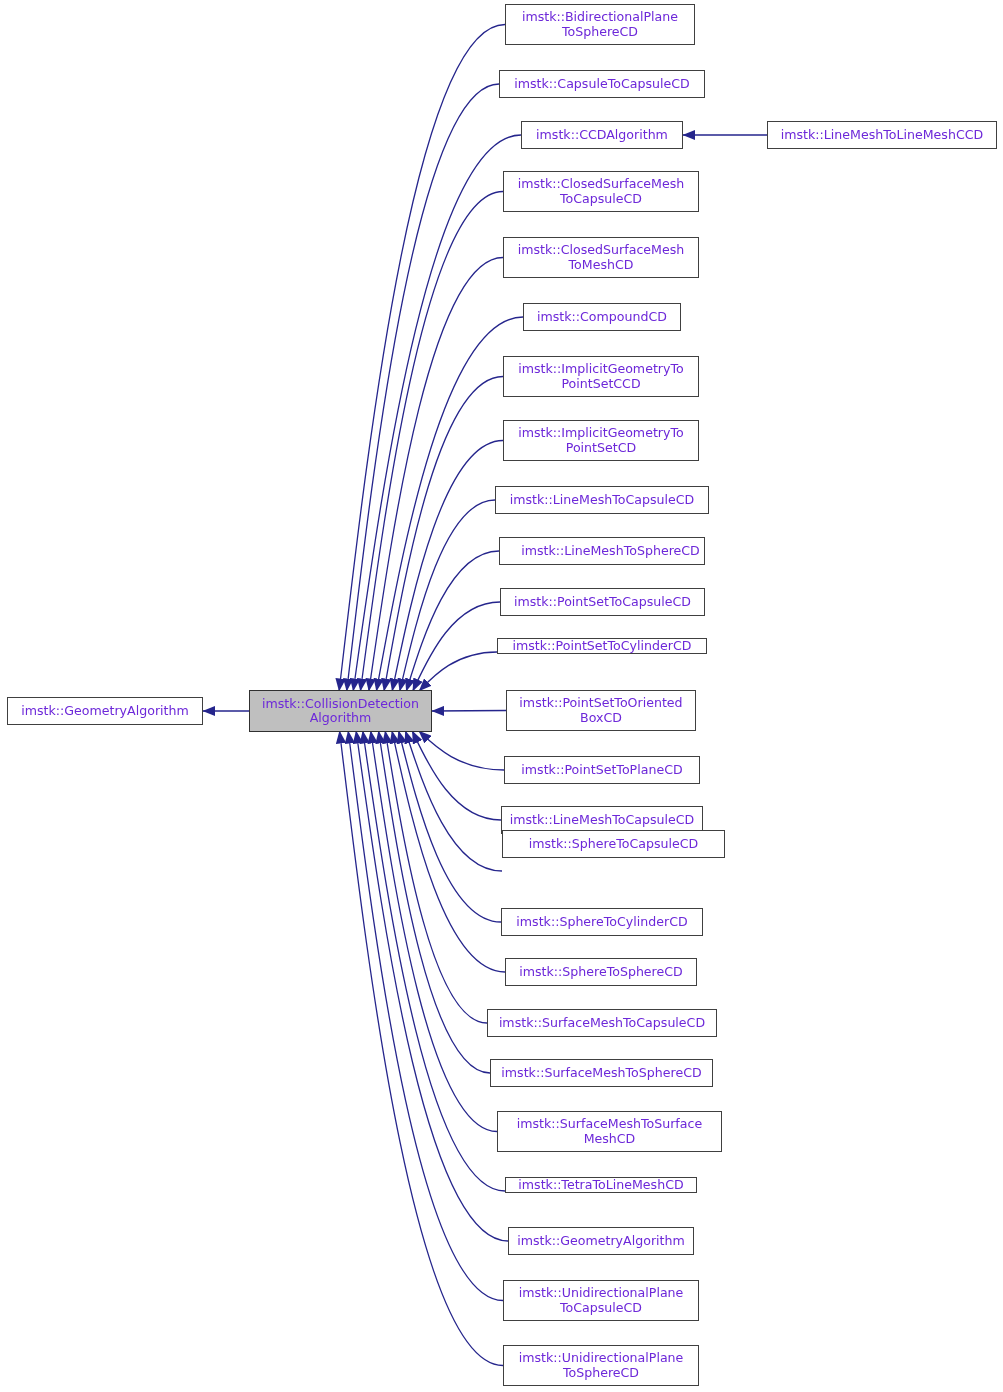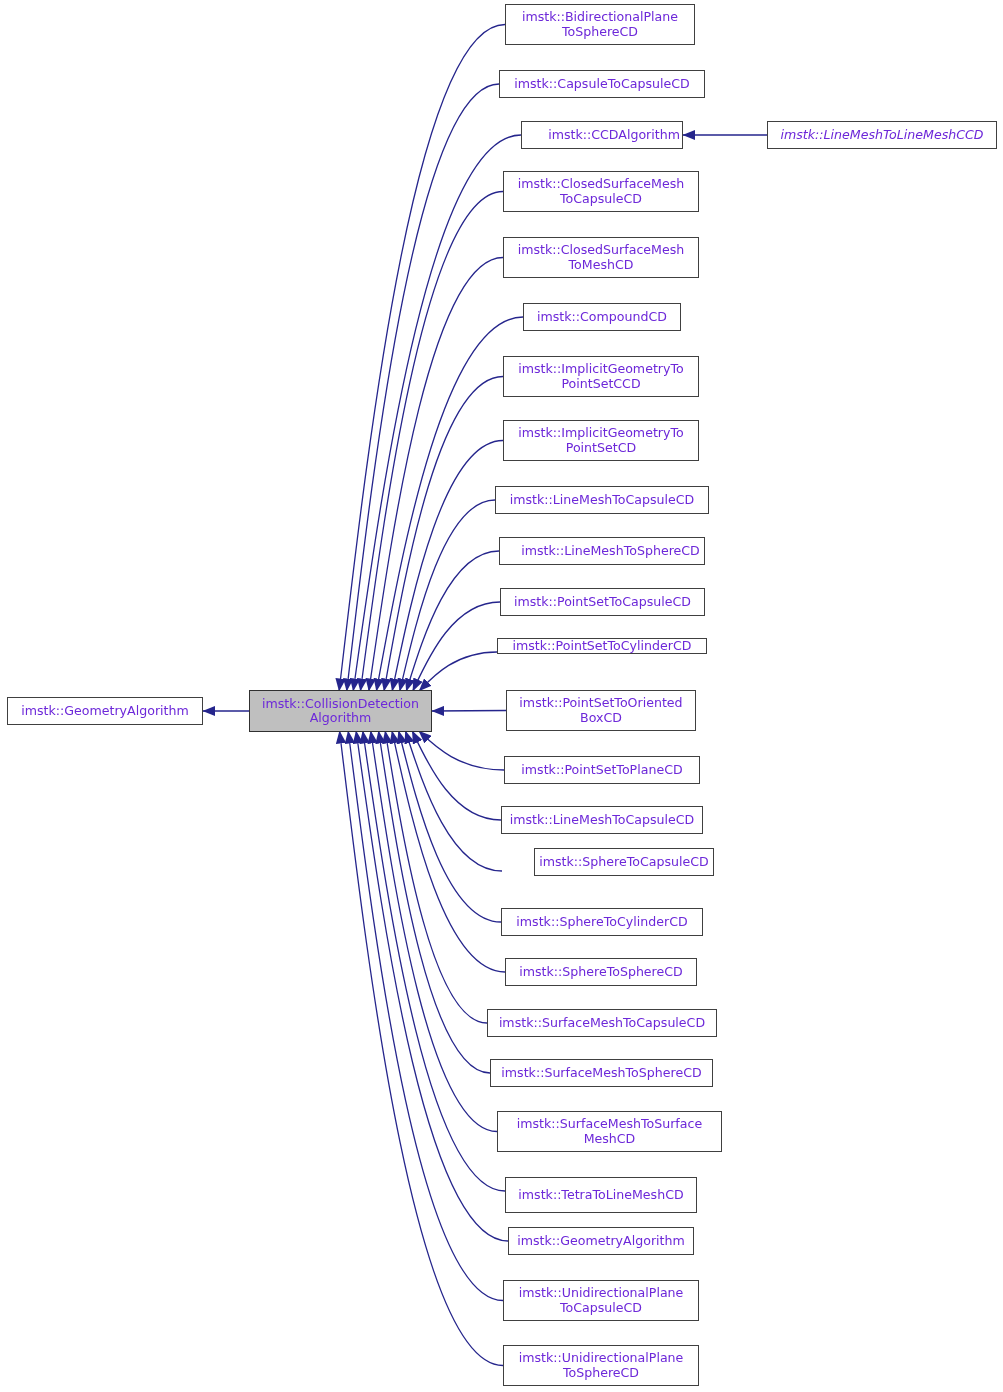--- a/index.html
+++ b/index.html
@@ -97,45 +97,45 @@
   </div>
 
   <div class="node root" style="left: 249px; top: 690px; width: 183px; height: 42px;">
     <span class="node-label">imstk::CollisionDetection
 Algorithm</span>
   </div>
 
 <div class="node" style="left: 505px; top: 4px; width: 190px; height: 41px;"><span class="node-label">imstk::BidirectionalPlane
 ToSphereCD</span></div>
     <div class="node" style="left: 499px; top: 70px; width: 206px; height: 28px;"><span class="node-label">imstk::CapsuleToCapsuleCD</span></div>
-    <div class="node" style="left: 521px; top: 121px; width: 162px; height: 28px; text-align: right;"><span class="node-label">imstk::CCDAlgorithm</span></div>
+    <div class="node" style="left: 521px; top: 121px; width: 162px; height: 28px;"><span class="node-label">imstk::CCDAlgorithm</span></div>
     <div class="node" style="left: 503px; top: 171px; width: 196px; height: 41px;"><span class="node-label">imstk::ClosedSurfaceMesh
 ToCapsuleCD</span></div>
     <div class="node" style="left: 503px; top: 237px; width: 196px; height: 41px;"><span class="node-label">imstk::ClosedSurfaceMesh
 ToMeshCD</span></div>
     <div class="node" style="left: 523px; top: 303px; width: 158px; height: 28px;"><span class="node-label">imstk::CompoundCD</span></div>
     <div class="node" style="left: 503px; top: 356px; width: 196px; height: 41px;"><span class="node-label">imstk::ImplicitGeometryTo
 PointSetCCD</span></div>
     <div class="node" style="left: 503px; top: 420px; width: 196px; height: 41px;"><span class="node-label">imstk::ImplicitGeometryTo
 PointSetCD</span></div>
     <div class="node" style="left: 495px; top: 486px; width: 214px; height: 28px;"><span class="node-label">imstk::LineMeshToCapsuleCD</span></div>
     <div class="node" style="left: 499px; top: 537px; width: 206px; height: 28px; padding-left: 17px;"><span class="node-label">imstk::LineMeshToSphereCD</span></div>
     <div class="node" style="left: 500px; top: 588px; width: 205px; height: 28px;"><span class="node-label">imstk::PointSetToCapsuleCD</span></div>
     <div class="node" style="left: 497px; top: 638px; width: 210px; height: 16px;"><span class="node-label">imstk::PointSetToCylinderCD</span></div>
     <div class="node" style="left: 506px; top: 690px; width: 190px; height: 41px;"><span class="node-label">imstk::PointSetToOriented
 BoxCD</span></div>
     <div class="node" style="left: 504px; top: 756px; width: 196px; height: 28px;"><span class="node-label">imstk::PointSetToPlaneCD</span></div>
     <div class="node" style="left: 501px; top: 806px; width: 202px; height: 28px;"><span class="node-label">imstk::LineMeshToCapsuleCD</span></div>
-    <div class="node" style="left: 502px; top: 848px; width: 180px; height: 28px; margin-left: 32px;"><span class="node-label">imstk::SphereToCapsuleCD</span></div>
+    <div class="node" style="left: 502px; top: 830px; width: 223px; height: 28px;"><span class="node-label">imstk::SphereToCapsuleCD</span></div>
     <div class="node" style="left: 501px; top: 908px; width: 202px; height: 28px;"><span class="node-label">imstk::SphereToCylinderCD</span></div>
     <div class="node" style="left: 505px; top: 958px; width: 192px; height: 28px;"><span class="node-label">imstk::SphereToSphereCD</span></div>
     <div class="node" style="left: 487px; top: 1009px; width: 230px; height: 28px;"><span class="node-label">imstk::SurfaceMeshToCapsuleCD</span></div>
     <div class="node" style="left: 490px; top: 1059px; width: 223px; height: 28px;"><span class="node-label">imstk::SurfaceMeshToSphereCD</span></div>
     <div class="node" style="left: 497px; top: 1111px; width: 225px; height: 41px;"><span class="node-label">imstk::SurfaceMeshToSurface
 MeshCD</span></div>
-    <div class="node" style="left: 505px; top: 1177px; width: 192px; height: 36px;"><span class="node-label">imstk::TetraToLineMeshCD</span></div>
+    <div class="node" style="left: 505px; top: 1177px; width: 192px; height: 16px;"><span class="node-label">imstk::TetraToLineMeshCD</span></div>
     <div class="node" style="left: 508px; top: 1227px; width: 186px; height: 28px;"><span class="node-label">imstk::GeometryAlgorithm</span></div>
     <div class="node" style="left: 503px; top: 1280px; width: 196px; height: 41px;"><span class="node-label">imstk::UnidirectionalPlane
 ToCapsuleCD</span></div>
     <div class="node" style="left: 503px; top: 1345px; width: 196px; height: 41px;"><span class="node-label">imstk::UnidirectionalPlane
 ToSphereCD</span></div>
-    <div class="node" style="left: 767px; top: 121px; width: 230px; height: 28px; font-style: italic;"><span class="node-label">imstk::LineMeshToLineMeshCCD</span></div>
+    <div class="node" style="left: 767px; top: 121px; width: 230px; height: 28px;"><span class="node-label">imstk::LineMeshToLineMeshCCD</span></div>
   </div>
 
 </body></html>

